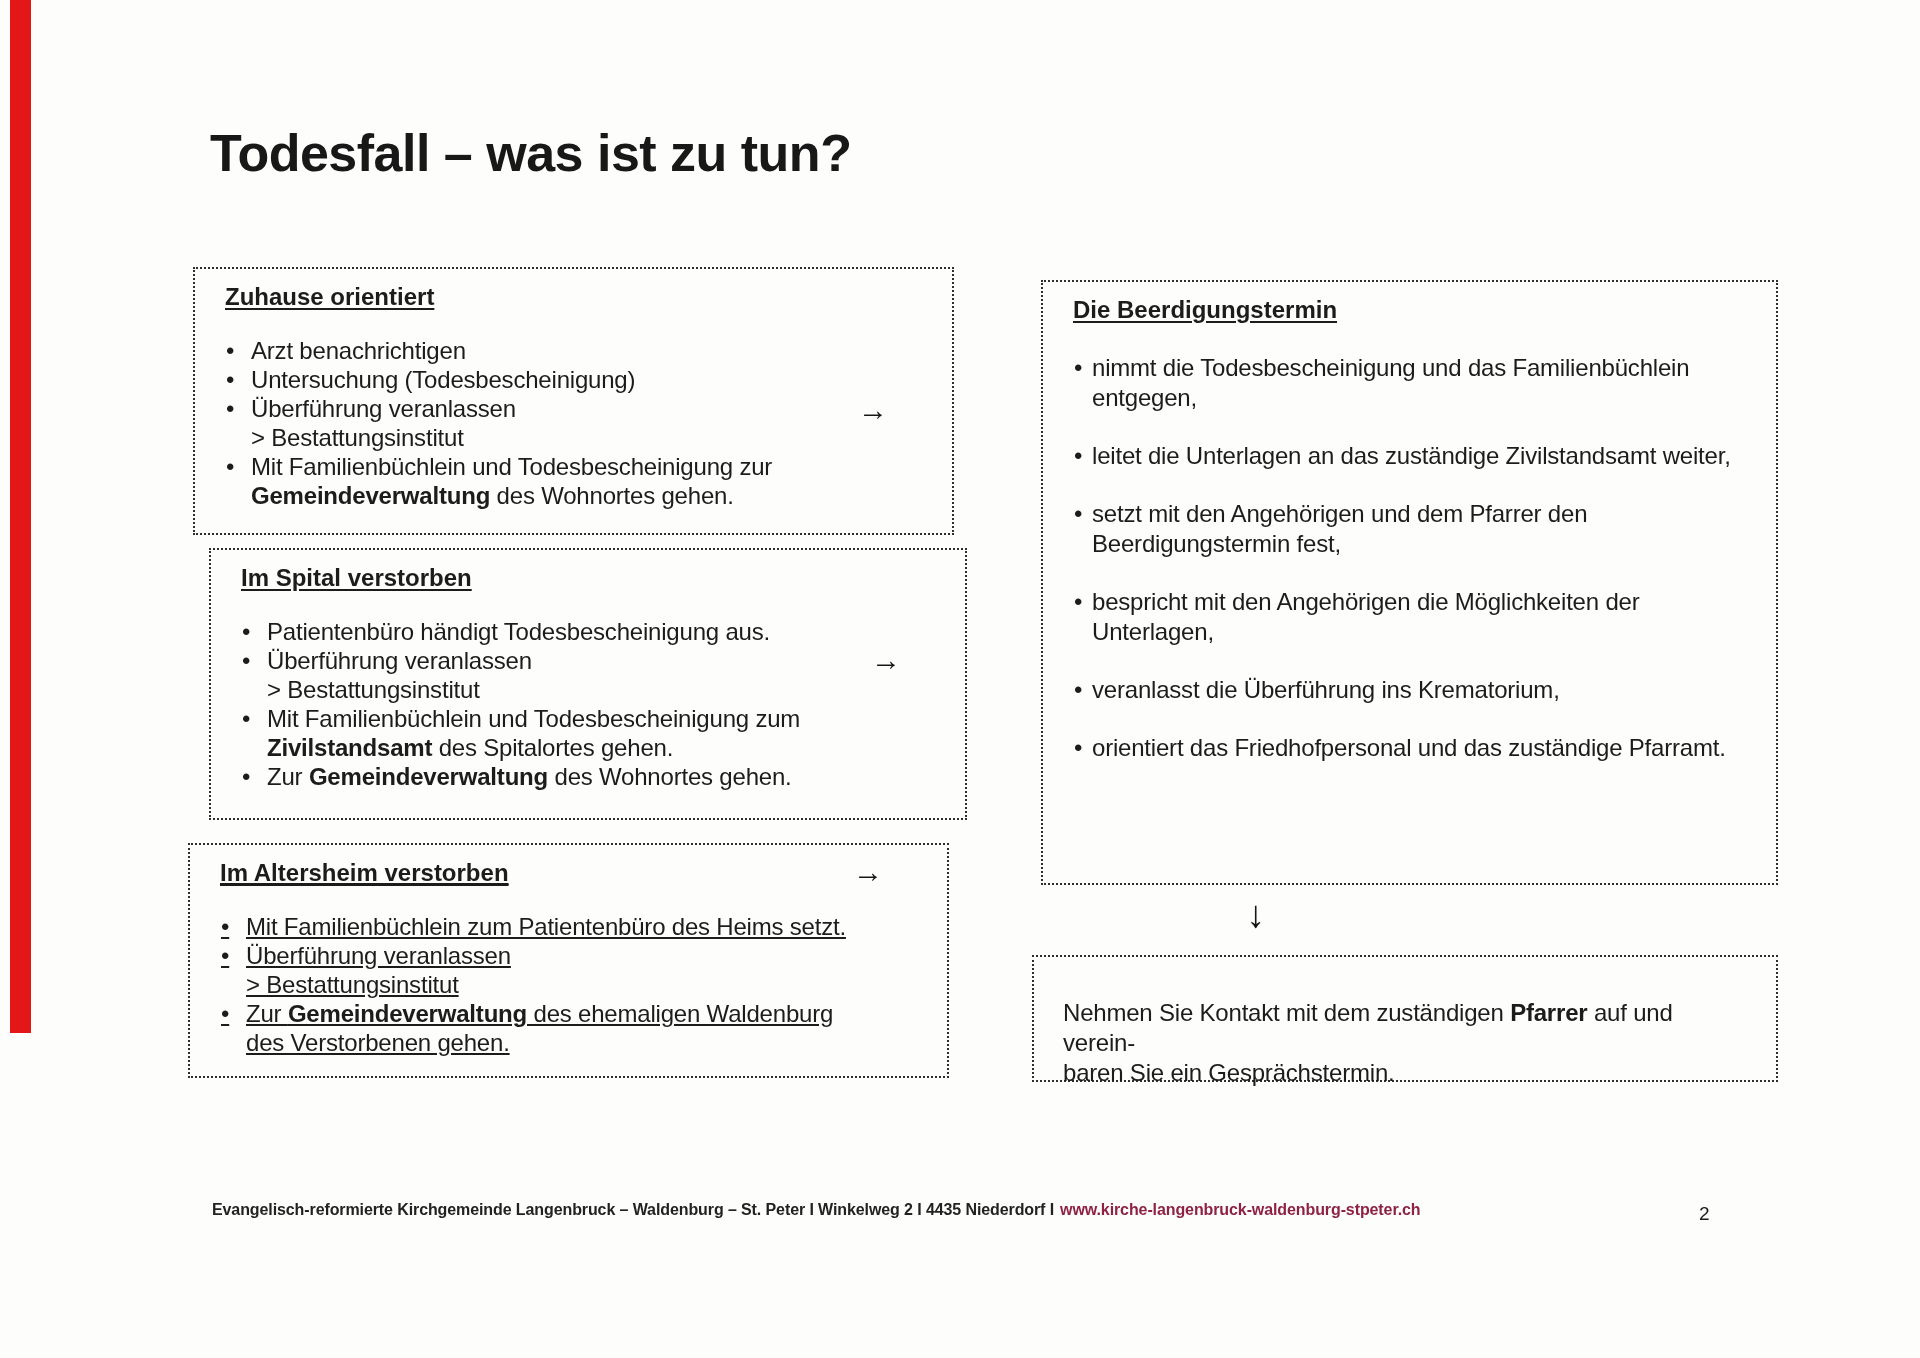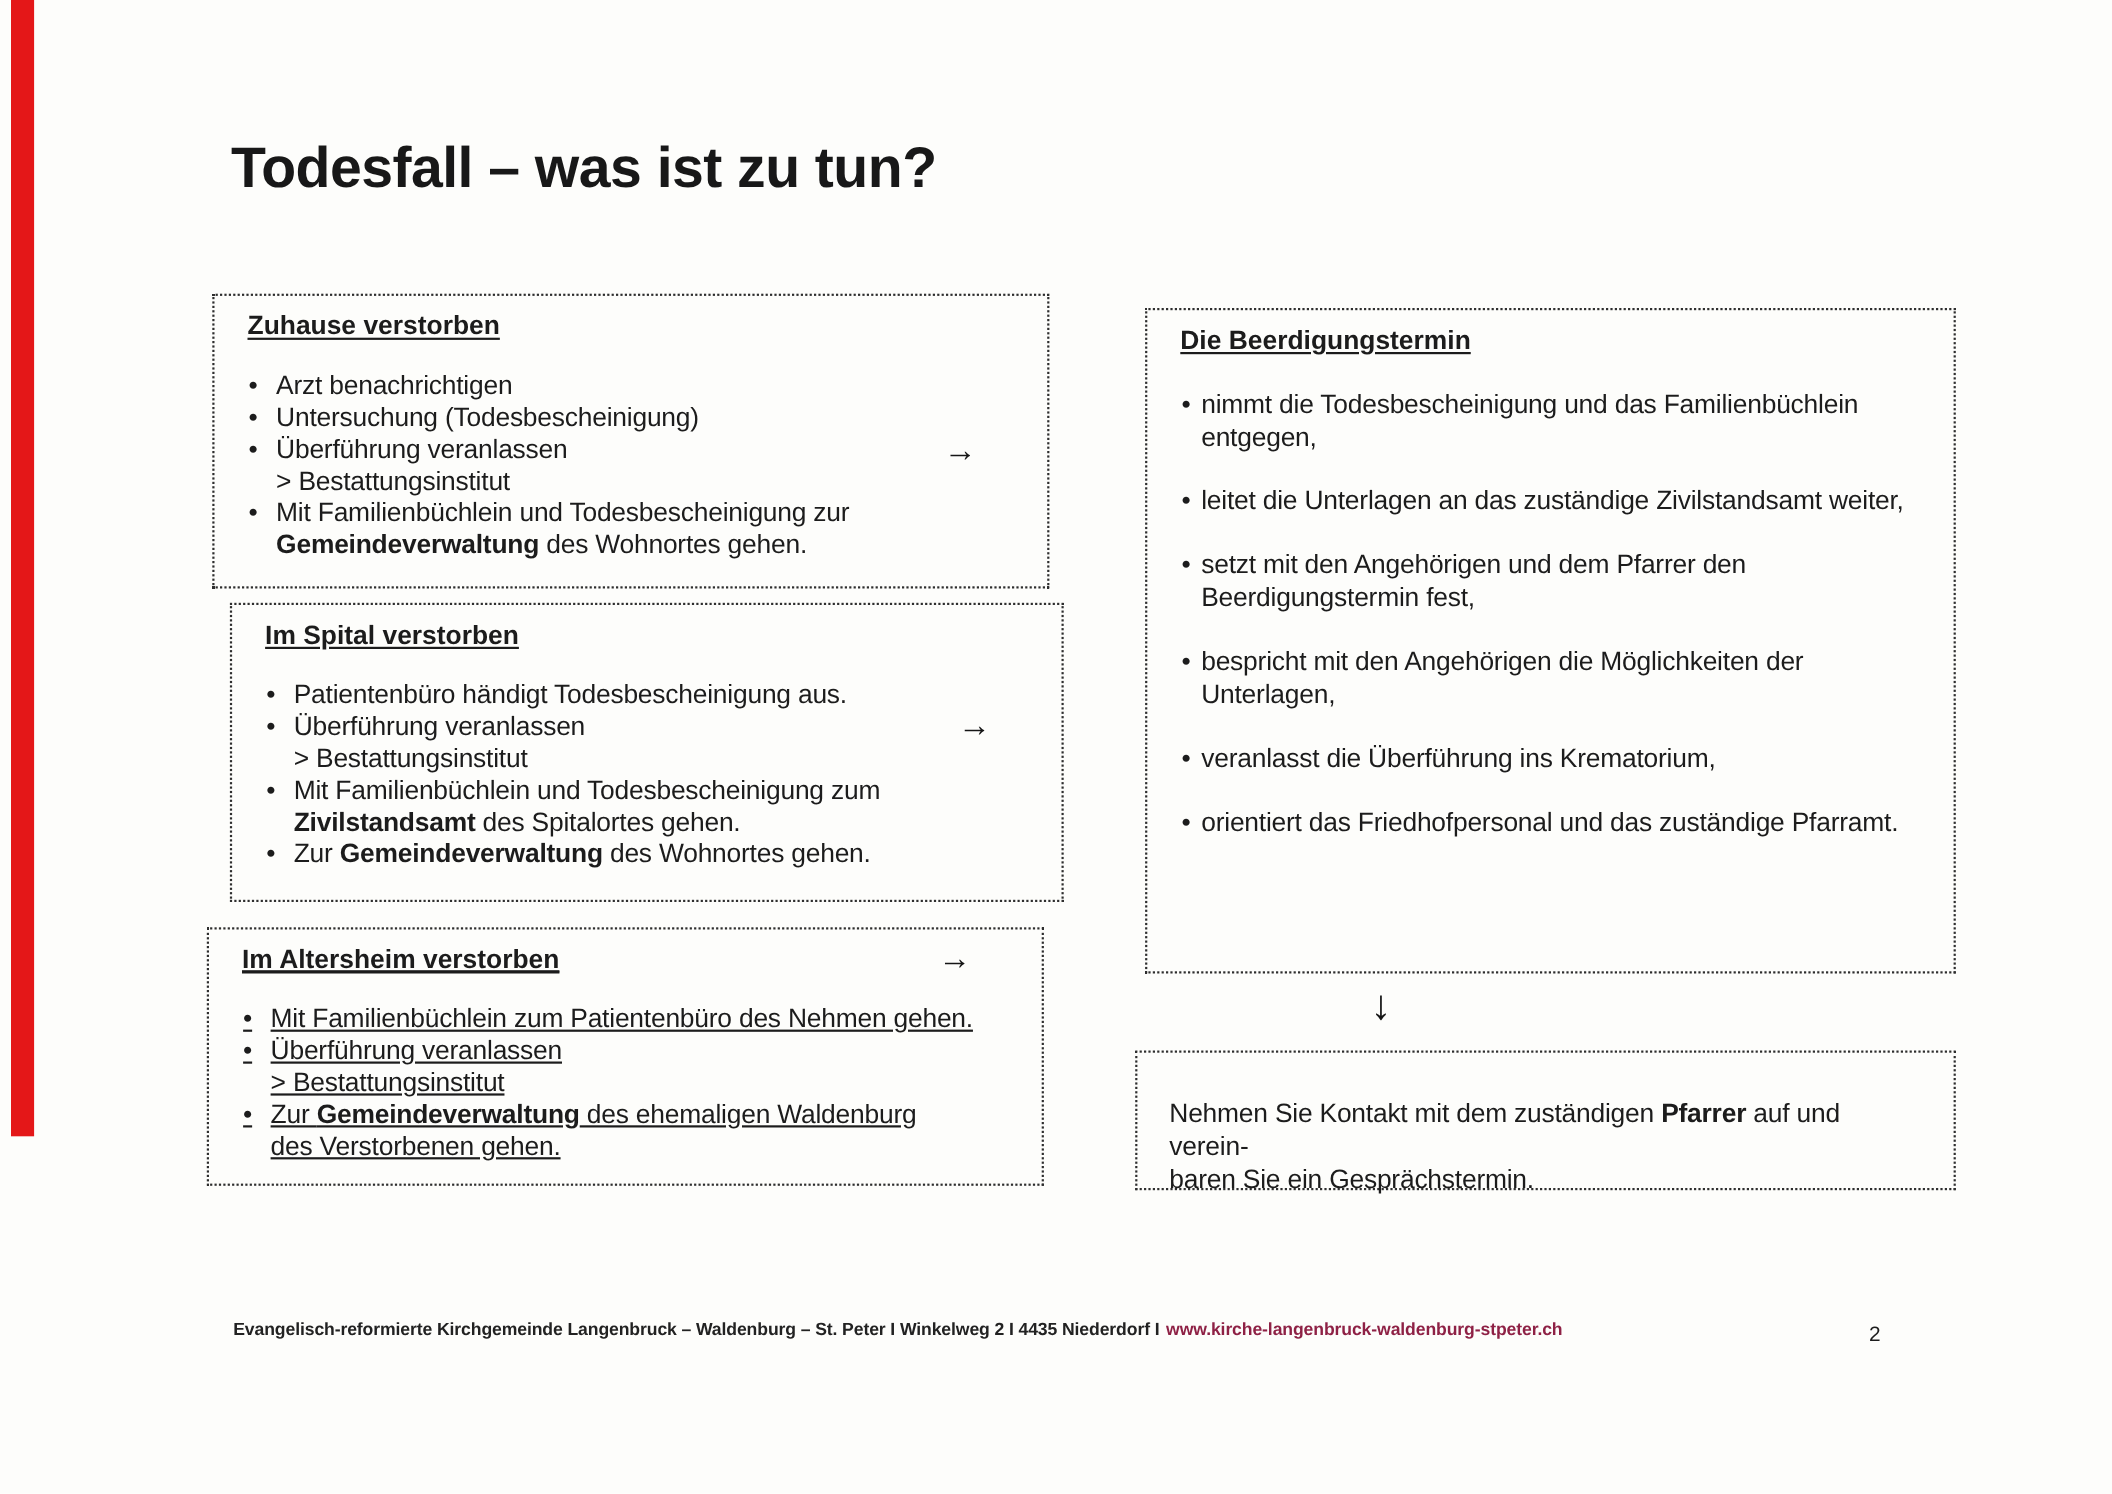--- a/index.html
+++ b/index.html
@@ -73,21 +73,21 @@
 <body>
 
 <div class="page">
 
   <div class="red-strip"></div>
 
   <h1 class="title">Todesfall – was ist zu tun?</h1>
 
   <section class="dbox box-home">
     <div class="inner">
-      <div class="heading">Zuhause verstorben</div>
+      <div class="heading">Zuhause orientiert</div>
       <div class="items">
           <div class="item">
             <span class="bullet">•</span>
             <div class="lines">
               <div class="line"><span>Arzt benachrichtigen</span></div>
             </div>
           </div>
           <div class="item">
             <span class="bullet">•</span>
             <div class="lines">
@@ -148,21 +148,21 @@
     <span class="side-arrow">→</span>
   </section>
 
   <section class="dbox box-nursing">
     <div class="inner">
       <div class="heading">Im Altersheim verstorben</div>
       <div class="items">
           <div class="item">
             <span class="bullet">•</span>
             <div class="lines">
-              <div class="line"><span>Mit Familienbüchlein zum Patientenbüro des Nehmen gehen.</span></div>
+              <div class="line"><span>Mit Familienbüchlein zum Patientenbüro des Heims setzt.</span></div>
             </div>
           </div>
           <div class="item">
             <span class="bullet">•</span>
             <div class="lines">
               <div class="line"><span>Überführung veranlassen</span></div>
               <div class="line"><span>&gt; Bestattungsinstitut</span></div>
             </div>
           </div>
           <div class="item">

